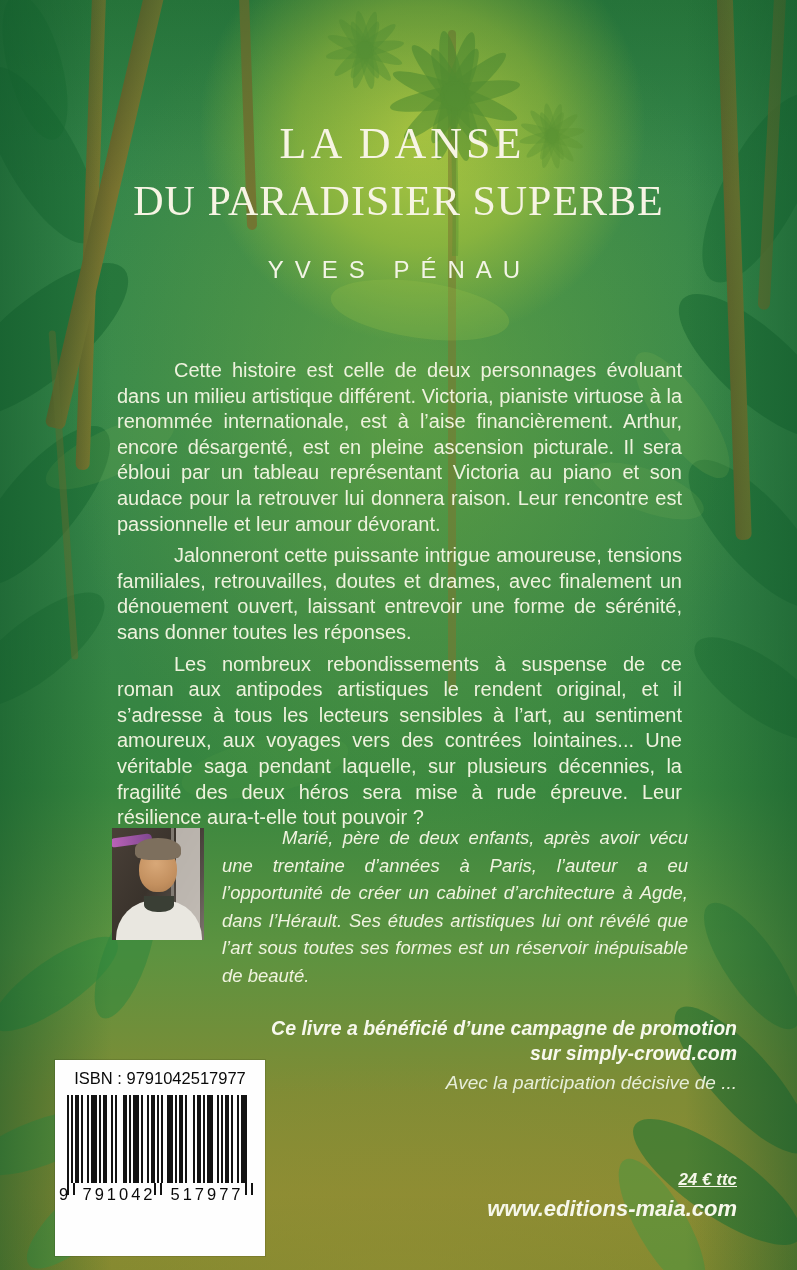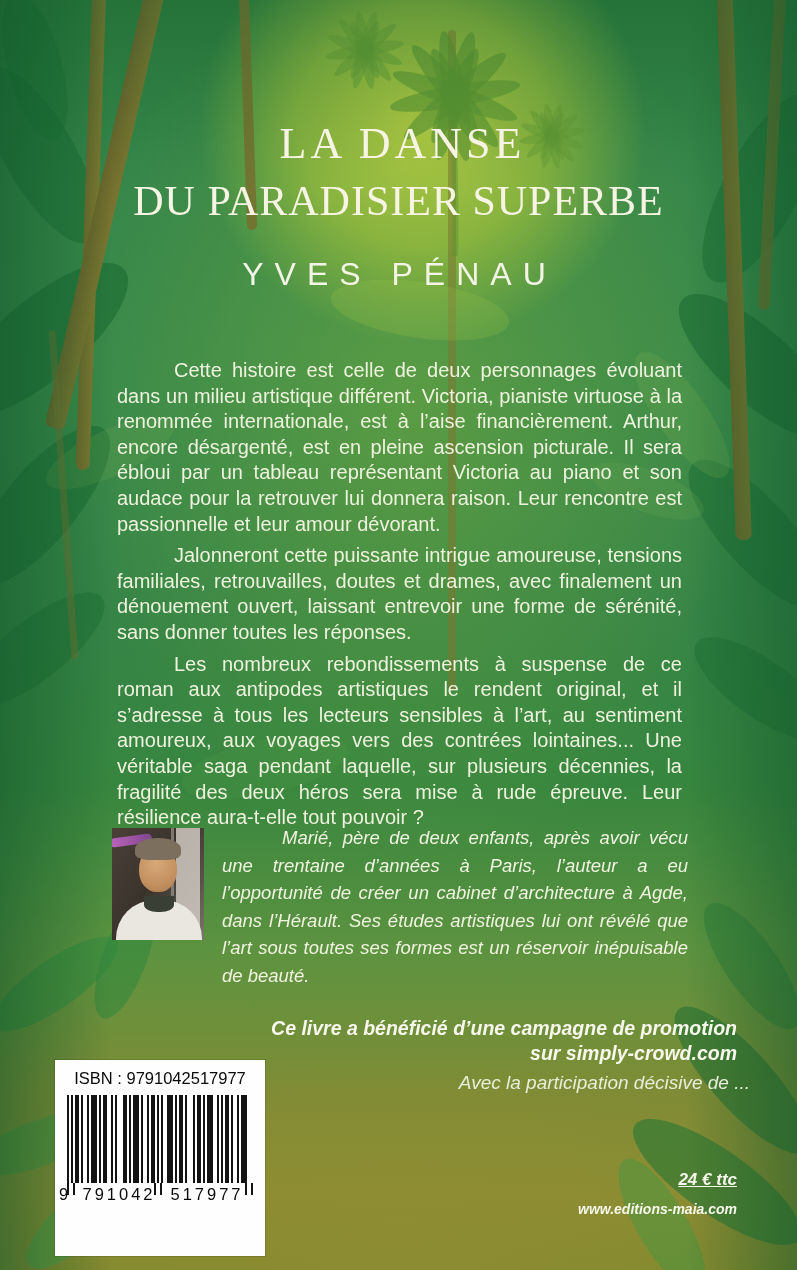--- a/index.html
+++ b/index.html
@@ -45,21 +45,21 @@
   .tk4{left:448px;top:30px;width:8px;height:660px;background:#7b7630;opacity:.55;}
   .tk5{left:726px;top:-20px;width:16px;height:560px;background:linear-gradient(90deg,#6c672c,#7b7630);transform:rotate(-2deg);}
   .tk6{left:766px;top:-10px;width:12px;height:320px;background:#746f2e;transform:rotate(3deg);opacity:.8;}
   .tk7{left:60px;top:330px;width:7px;height:330px;background:#767130;opacity:.5;transform:rotate(-4deg);}
   .palms{position:absolute;left:290px;top:8px;}
   
   .title{position:absolute;top:122px;left:0;right:0;text-align:center;color:#f7f4e4;
          font-family:"Liberation Serif",serif;font-weight:400;}
   .title .l1{font-size:44px;letter-spacing:4px;line-height:1;padding-left:8px;}
   .title .l2{font-size:42px;letter-spacing:1px;line-height:1;margin-top:14px;}
-  .author{position:absolute;top:256px;left:0;right:0;text-align:center;font-size:32px;
+  .author{position:absolute;top:256px;left:0;right:0;text-align:center;font-size:24px;
           letter-spacing:11px;padding-left:2px;color:#f3f4e6;font-weight:300;}
   .synopsis{position:absolute;left:111px;width:577px;top:352px;font-size:20px;
             line-height:25.6px;color:#eef2dd;text-align:justify;}
   .synopsis p{margin:6px;text-indent:57px;}
   .bio{position:absolute;left:111px;width:577px;top:824px;color:#f0f3df;}
   .bio-text{margin-left:111px;font-style:italic;font-size:18.5px;line-height:27.5px;
             text-align:justify;text-indent:60px;}
   
   .photo{position:absolute;left:1px;top:4px;width:92px;height:112px;overflow:hidden;
          background:linear-gradient(120deg,#4a4038 0%,#3a332c 45%,#57504a 75%,#7d766e 100%);}
@@ -72,26 +72,26 @@
   .photo .tshirt{position:absolute;left:32px;bottom:28px;width:30px;height:16px;
                  border-radius:0 0 45% 45%;background:#3a3f35;}
   .photo .face{position:absolute;left:27px;top:18px;width:38px;height:46px;
                border-radius:50% 50% 46% 46%;
                background:radial-gradient(circle at 45% 38%,#d8a878 0%,#c3905f 60%,#a97a4e 100%);}
   .photo .hair{position:absolute;left:23px;top:10px;width:46px;height:22px;
                border-radius:50% 50% 30% 30%;background:#7d6f5d;}
   
   .promo{position:absolute;right:60px;top:1016px;text-align:right;font-style:italic;
          font-weight:700;font-size:19.5px;line-height:25px;color:#f7f8ec;}
-  .participation{position:absolute;right:47px;top:1072px;text-align:right;font-style:italic;
+  .participation{position:absolute;right:60px;top:1072px;text-align:right;font-style:italic;
          font-size:19px;color:#e7eed9;}
   .pricing{position:absolute;right:60px;top:1166px;text-align:right;font-style:italic;
          font-weight:700;color:#f6f7ea;}
   .price{font-size:17px;line-height:28px;text-decoration:underline;}
-  .website{font-size:14px;line-height:30px;}
+  .website{font-size:22px;line-height:30px;}
   
   .barcode-box{position:absolute;left:55px;top:1060px;width:210px;height:196px;background:#fefefe;
                box-shadow:0 0 0 1px rgba(0,0,0,.1);}
   .isbn{text-align:center;font-size:16.5px;color:#0a0a0a;margin-top:9px;}
   .bars{position:relative;margin:7px 12px 0;height:88px;display:flex;align-items:stretch;}
   .bar{background:#131313;height:100%;flex:none;}
   .guard{position:absolute;width:2px;height:12px;bottom:-12px;background:#131313;}
   .g1{left:0}.g2{left:6px}.g3{left:50%;margin-left:-6px}.g4{left:50%}.g5{right:6px}.g6{right:0}
   .digits{display:flex;align-items:baseline;padding:2px 14px 0 4px;font-size:16.5px;color:#0a0a0a;}
   .digits .p{width:16px;text-align:left;}

